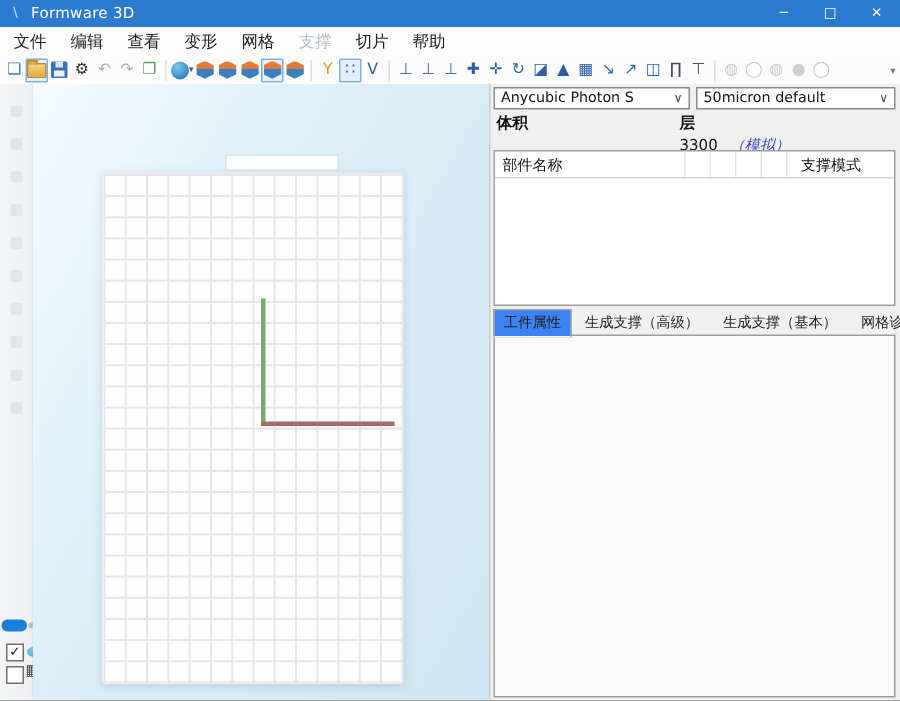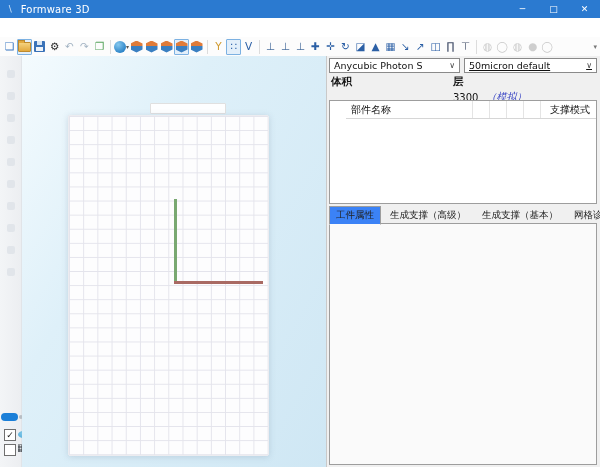--- a/index.html
+++ b/index.html
@@ -80,31 +80,31 @@
   .axis-x{position:absolute;left:152px;top:225px;width:89px;height:3px;background:#a96a63;}
 
   
   .right-panel{position:absolute;top:56px;left:326px;right:0;bottom:0;background:#f0f0f0;
                border-left:1px solid #c9c9c9;box-sizing:border-box;}
   .combo-row{position:absolute;top:2px;left:2px;right:3px;display:flex;gap:4px;}
   .combo{height:15px;background:#fff;border:1px solid #8a8a8a;font-size:9.5px;color:#111;
          display:flex;align-items:center;padding:0 4px;box-sizing:border-box;}
   .combo .caret{margin-left:auto;color:#444;font-size:8px;}
   #combo-printer{width:131px;flex:none;}
-  #combo-profile{flex:1;text-decoration:underline;}
+  #combo-profile{flex:1;}
   .info-row{position:absolute;top:19px;left:4px;right:20px;display:flex;font-size:10px;}
   .info-col1{width:122px;}
   .lbl{font-weight:bold;font-size:10.5px;color:#111;}
   .val{margin-top:1px;color:#111;}
   .layers-line{display:flex;align-items:center;}
   .link{color:#3b47c4;text-decoration:underline;margin-left:8px;font-style:italic;}
 
   .parts-table{position:absolute;left:2px;top:44px;right:3px;height:104px;background:#fff;
                border:1px solid #9d9d9d;box-sizing:border-box;}
-  .pt-header{height:17px;border-bottom:1px solid #d6d6d6;display:flex;font-size:10px;color:#111;margin-left:16px;}
+  .pt-header{height:17px;border-bottom:1px solid #d6d6d6;display:flex;font-size:10px;color:#111;}
   .th{border-right:1px solid #e4e4e4;height:100%;display:flex;align-items:center;
       padding:0 5px;box-sizing:border-box;flex:none;white-space:nowrap;overflow:hidden;}
   .th:last-child{flex:1;border-right:none;padding-left:9px;}
 
   .tab-strip{position:absolute;left:2px;right:3px;top:151px;height:17px;display:flex;
              align-items:flex-end;font-size:9.5px;color:#222;}
   .tab{padding:2px 6px;margin-right:2px;white-space:nowrap;border:1px solid transparent;
        margin-bottom:-1px;}
   .tab.active{background:#3b82f6;border:1px solid #9d9d9d;border-bottom:1px solid #fafafa;
        position:relative;z-index:2;}
@@ -119,20 +119,54 @@
   <div class="titlebar">
     <span class="app-icon">∖</span>
     <span class="win-title">Formware 3D</span>
     <div class="win-controls">
       <span class="win-btn">─</span>
       <span class="win-btn">□</span>
       <span class="win-btn">✕</span>
     </div>
   </div>
 
+  <div class="menubar">
+
+      <span class="menu-item">
+        <span>文件</span>
+      </span>
+
+      <span class="menu-item">
+        <span>编辑</span>
+      </span>
+
+      <span class="menu-item">
+        <span>查看</span>
+      </span>
+
+      <span class="menu-item">
+        <span>变形</span>
+      </span>
+
+      <span class="menu-item">
+        <span>网格</span>
+      </span>
+
+      <span class="menu-item disabled">
+        <span>支撑</span>
+      </span>
+
+      <span class="menu-item">
+        <span>切片</span>
+      </span>
+
+      <span class="menu-item">
+        <span>帮助</span>
+      </span>
+    </div>
 
   <div class="toolbar">
 
       <span class="tb-item" style="color: rgb(58, 120, 194);">
         <span class="glyph">❏</span>
       </span>
 
       <span class="tb-item selected shape-folder">
         <span class="glyph"></span>
       </span>

